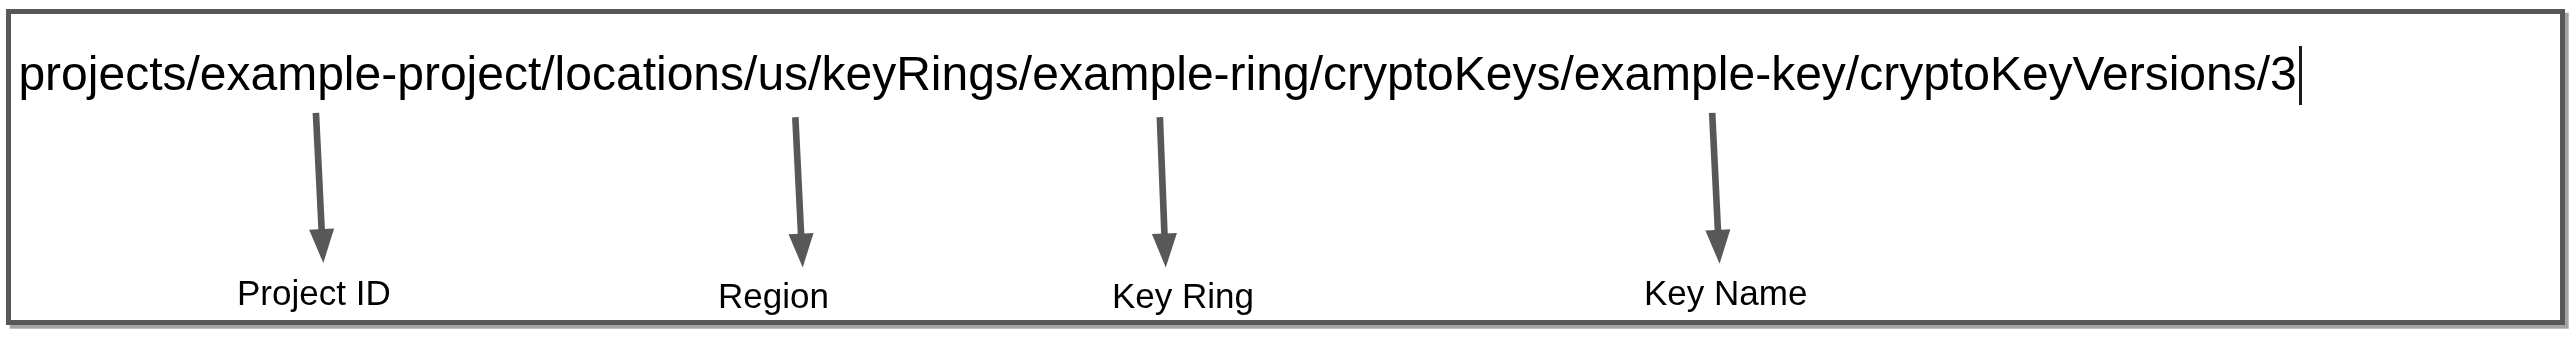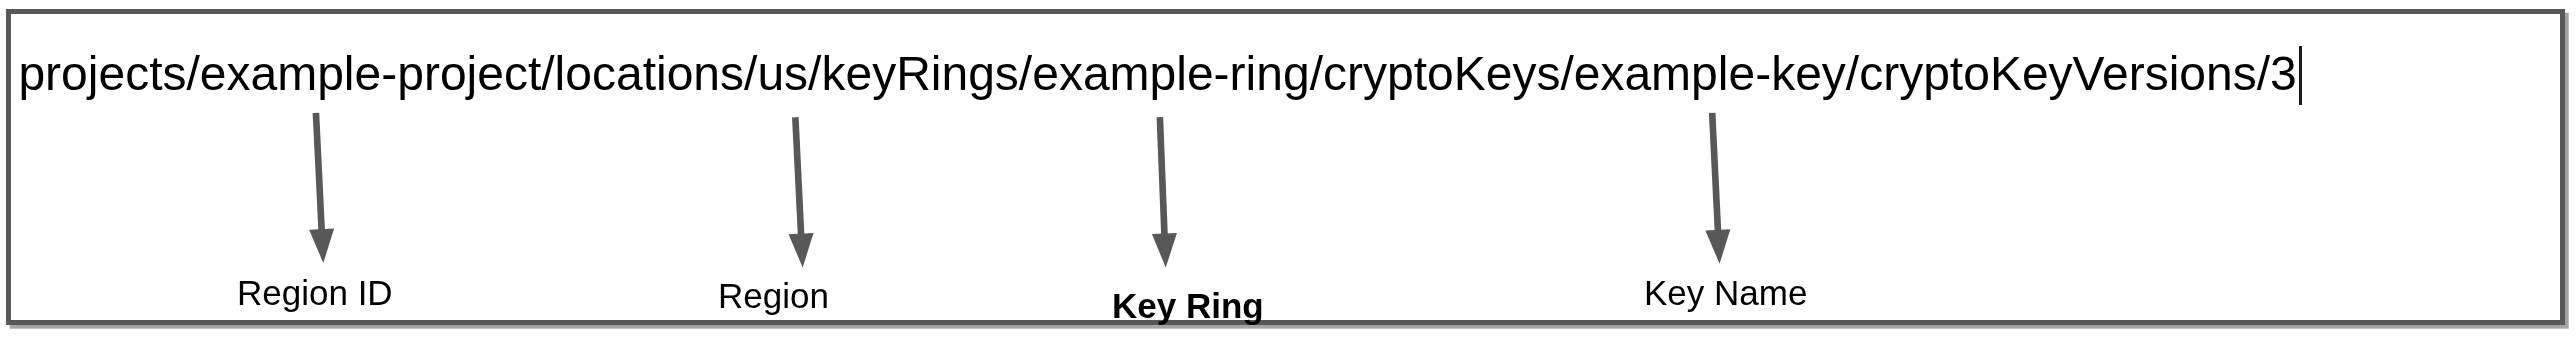--- a/index.html
+++ b/index.html
@@ -74,18 +74,18 @@
       <line x1="429" y1="153" x2="437.1394888922324" y2="319.0455734015402" stroke="#58585a" stroke-width="9"></line>
       <polygon points="439,357 419.7681904439177,311.88750171849733 453.7274142425396,310.2228338852316" fill="#58585a"></polygon>
       <line x1="1080" y1="159" x2="1088.1394888922323" y2="325.0455734015402" stroke="#58585a" stroke-width="9"></line>
       <polygon points="1090,363 1070.7681904439175,317.88750171849733 1104.7274142425397,316.2228338852316" fill="#58585a"></polygon>
       <line x1="1575" y1="159" x2="1581.5109484655766" y2="325.02918587220137" stroke="#58585a" stroke-width="9"></line>
       <polygon points="1583,363 1564.2105207695774,317.70148490017004 1598.18440709445,316.369175632528" fill="#58585a"></polygon>
       <line x1="2325" y1="153" x2="2333.14854295889" y2="320.04513065725394" stroke="#58585a" stroke-width="9"></line>
       <polygon points="2335,358 2315.7789525600597,312.8829152613827 2349.7385724983064,311.2263484351268" fill="#58585a"></polygon>
     </svg>
 
-  <div class="ann-label" style="left: 237px; top: 275px;">Region ID</div>
+  <div class="ann-label" style="left: 237px; top: 275px;">Project ID</div>
   <div class="ann-label" style="left: 718px; top: 278px;">Region</div>
-  <div class="ann-label" style="left: 1112px; top: 288px; font-weight: bold;">Key Ring</div>
+  <div class="ann-label" style="left: 1112px; top: 278px;">Key Ring</div>
   <div class="ann-label" style="left: 1644px; top: 275px; text-align: center;">Key Name</div>
 </div>
 
 
 </body></html>

